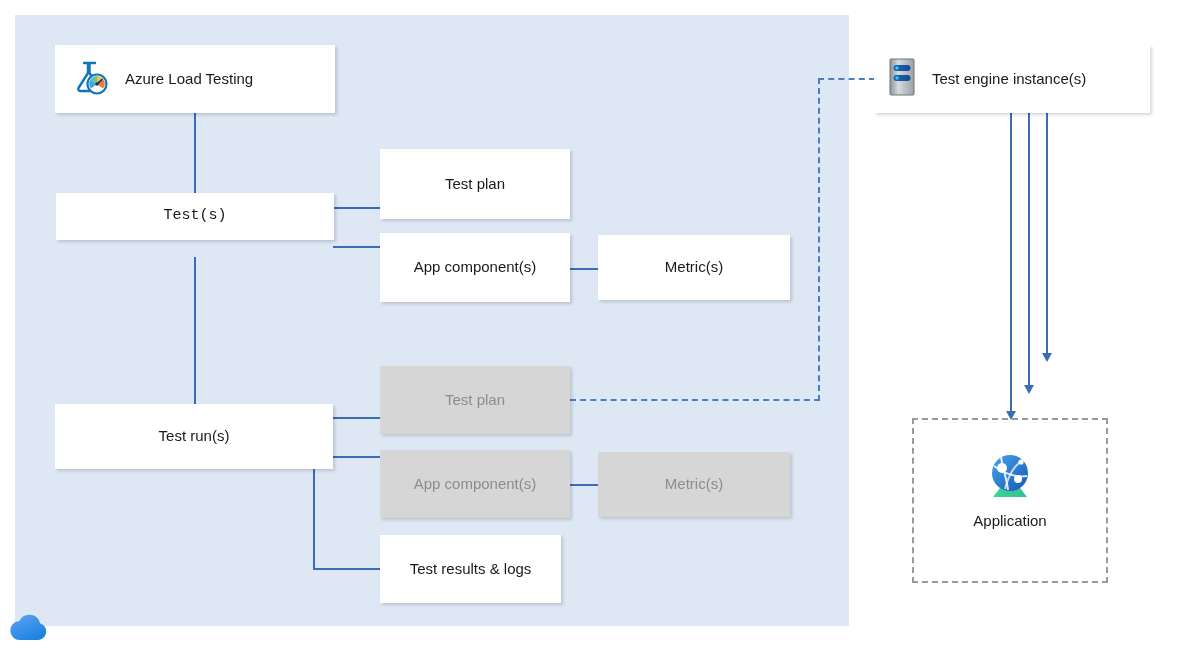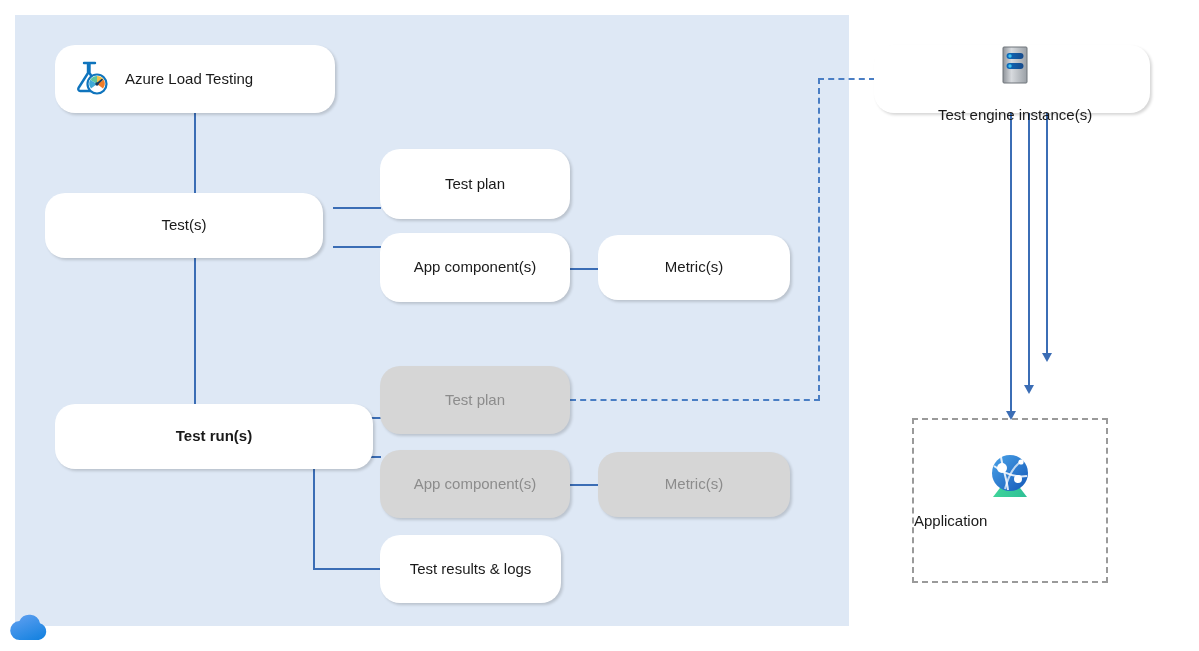--- a/index.html
+++ b/index.html
@@ -36,21 +36,20 @@
     display: flex;
     align-items: center;
     justify-content: center;
     font-size: 15px;
     color: #1a1a1a;
     background: #ffffff;
     box-shadow: 2px 2px 3px rgba(0,0,0,0.16);
     padding: 0 8px;
     text-align: center;
     line-height: 1.25;
-    border-radius: 20px;
   }
   .node.with-icon {
     justify-content: flex-start;
     padding-left: 14px;
     gap: 16px;
   }
   .node.dim {
     background: #d6d6d6;
     color: #8c8c8c;
   }
@@ -84,21 +83,21 @@
   .dashed-box {
     position: absolute;
     left: 912px; top: 418px;
     width: 196px; height: 165px;
     border: 2px dashed #9a9a9a;
   }
   .dashed-box-label {
     position: absolute;
     left: 0; right: 0;
     top: 91px;
-    text-align: left;
+    text-align: center;
     font-size: 15px;
     color: #1a1a1a;
     line-height: 1.35;
   }
 
   
   .icon { display: block; }
   .cloud-icon {
     position: absolute;
     left: 8px; top: 610px;
@@ -156,57 +155,57 @@
         <path d="M28 27 L34.8 22.8 A8 8 0 0 1 34 31.6 Z" fill="#ef7d2a"></path>
         <path d="M28 27 L21.2 22.8 A8 8 0 0 0 22 31.6 Z" fill="#3fa9d6"></path>
 
         <path d="M28 27 L33 22.6" stroke="#1a3a5c" stroke-width="1.8" stroke-linecap="round"></path>
         <circle cx="28" cy="27" r="1.7" fill="#1a3a5c"></circle>
       </svg>
     </span>
     <span>Azure Load Testing</span>
   </div>
 
-  <div class="node" style="left:45px; top:193px; width:278px; height:65px;">
+  <div class="node" style="left:56px; top:193px; width:278px; height:47px;font-family:Liberation Mono, monospace;">
     <span>Test(s)</span>
   </div>
 
   <div class="node" style="left:380px; top:149px; width:190px; height:70px;">
     <span>Test plan</span>
   </div>
 
   <div class="node" style="left:380px; top:233px; width:190px; height:69px;">
     <span>App component(s)</span>
   </div>
 
   <div class="node" style="left:598px; top:235px; width:192px; height:65px;">
     <span>Metric(s)</span>
   </div>
 
-  <div class="node" style="left:55px; top:404px; width:318px; height:65px;font-weight:bold;">
+  <div class="node" style="left:55px; top:404px; width:278px; height:65px;">
     <span>Test run(s)</span>
   </div>
 
   <div class="node dim" style="left:380px; top:366px; width:190px; height:68px;">
     <span>Test plan</span>
   </div>
 
   <div class="node dim" style="left:380px; top:450px; width:190px; height:68px;">
     <span>App component(s)</span>
   </div>
 
   <div class="node dim" style="left:598px; top:452px; width:192px; height:65px;">
     <span>Metric(s)</span>
   </div>
 
   <div class="node" style="left:380px; top:535px; width:181px; height:68px;">
     <span>Test results &amp; logs</span>
   </div>
 
-  <div class="node with-icon" style="left:874px; top:45px; width:276px; height:68px;flex-direction:column;">
+  <div class="node with-icon" style="left:874px; top:45px; width:276px; height:68px;">
     <span class="icon">
       <svg width="28" height="40" viewBox="0 0 28 40" xmlns="http://www.w3.org/2000/svg">
         <defs>
           <linearGradient id="srvGrad" x1="0" y1="0" x2="1" y2="0">
             <stop offset="0%" stop-color="#8e9399"></stop>
             <stop offset="35%" stop-color="#d7dade"></stop>
             <stop offset="100%" stop-color="#9aa0a6"></stop>
           </linearGradient>
           <linearGradient id="barGrad" x1="0" y1="0" x2="1" y2="0">
             <stop offset="0%" stop-color="#0f6cbd"></stop>

